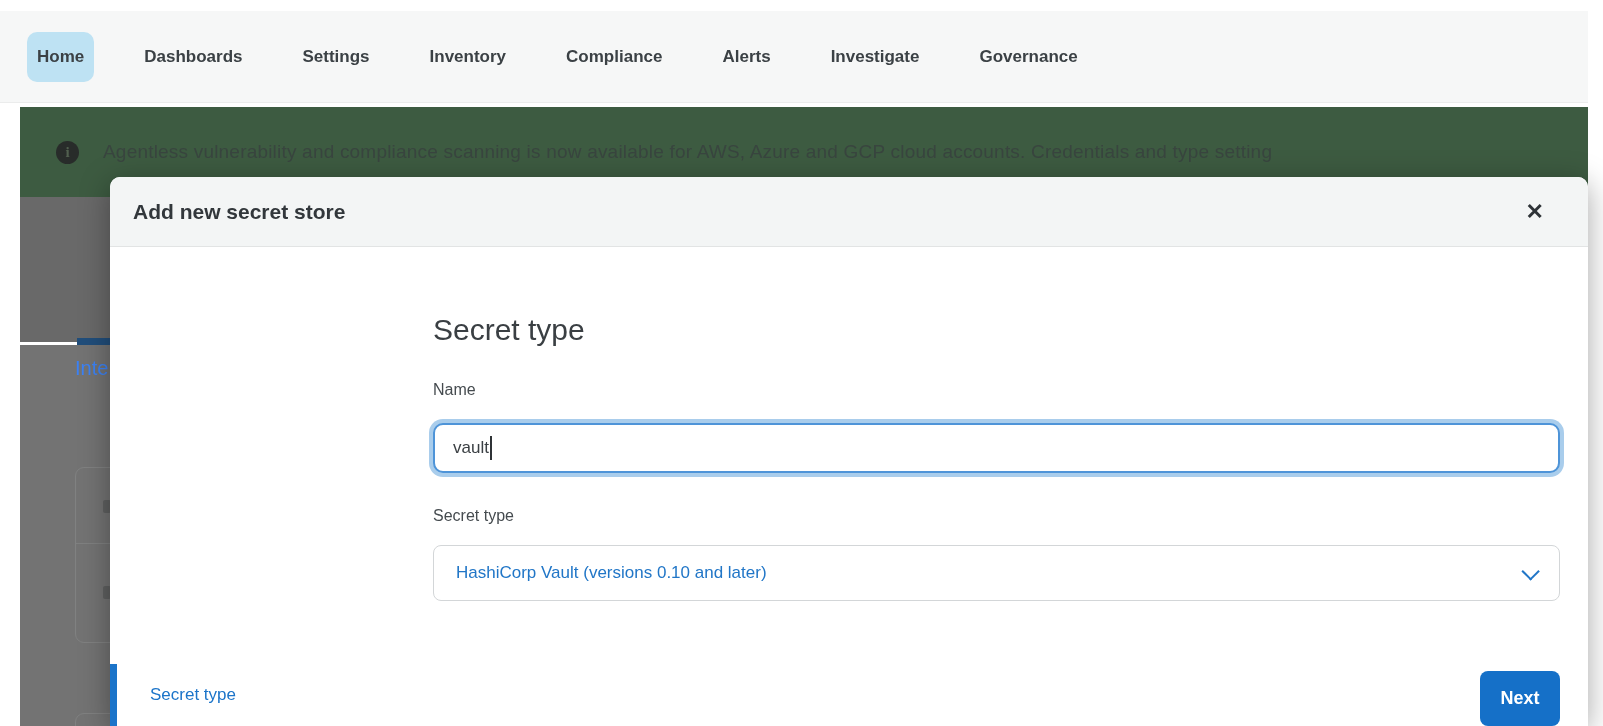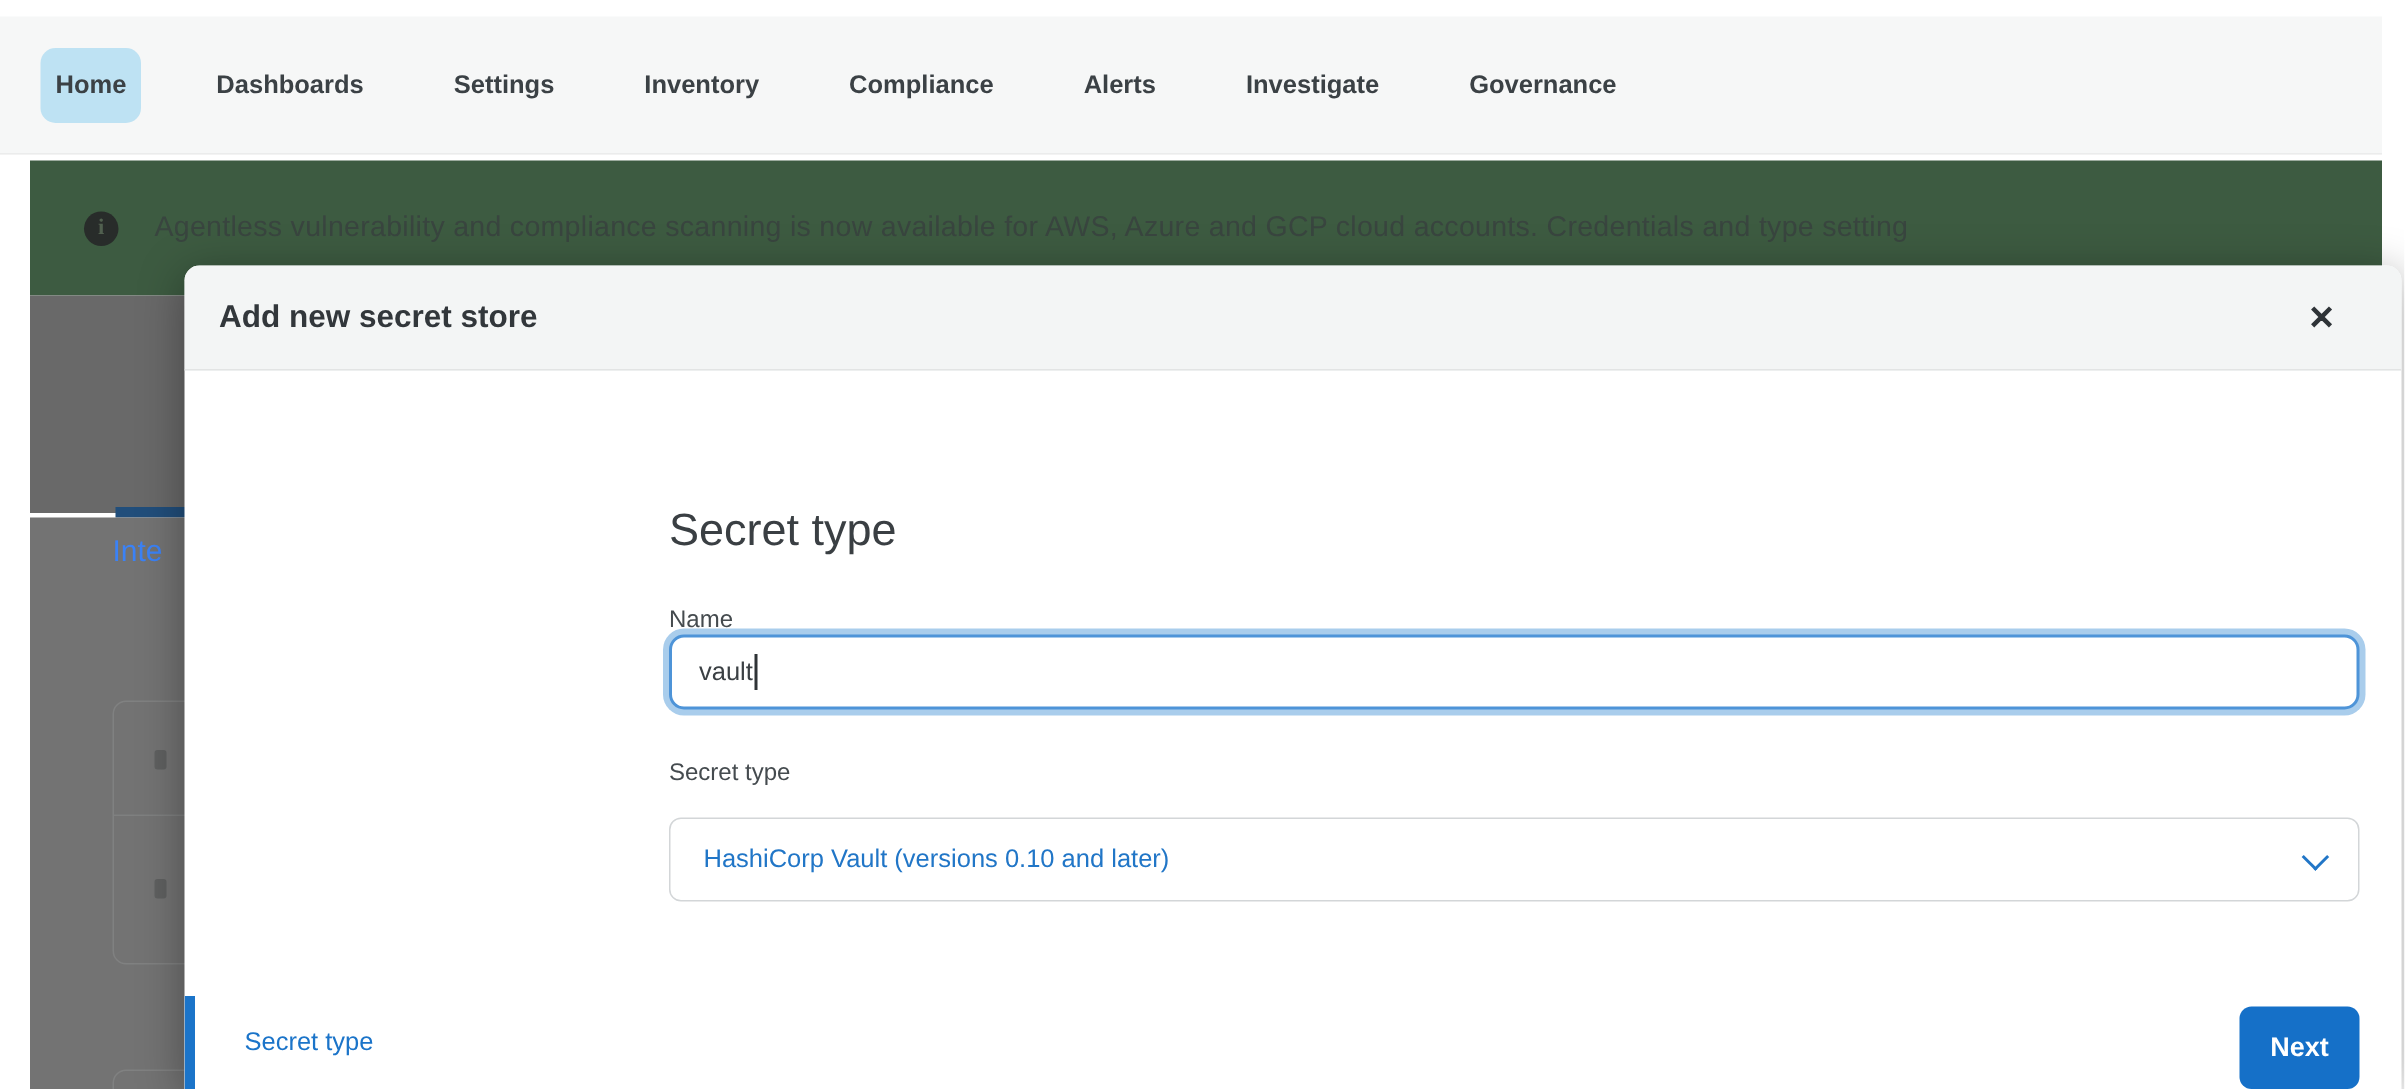--- a/index.html
+++ b/index.html
@@ -44,21 +44,21 @@
     border:1px solid #808181; border-radius:9px; }
   .bg-card1-divider { position:absolute; left:0; top:75px; width:100%; height:1px; background:#7f8080; }
   .bg-mark { position:absolute; width:8px; height:13px; border-radius:2px; background:#5f6060; }
   .bg-mark.m1 { left:103px; top:500px; }
   .bg-mark.m2 { left:103px; top:586px; }
   .bg-card2 { position:absolute; left:75px; top:713px; width:420px; height:60px;
     border:1px solid #808181; border-radius:9px; }
 
   
   .modal {
-    position:absolute; left:123px; top:177px; width:1478px; height:549px;
+    position:absolute; left:110px; top:177px; width:1478px; height:549px;
     background:#ffffff; border-radius:10px 10px 0 0;
     box-shadow:0 6px 30px rgba(0,0,0,0.35);
     display:flex; flex-direction:column; overflow:hidden;
   }
   .modal-header {
     height:70px; flex:0 0 70px; background:#f3f5f5; border-bottom:1px solid #e2e4e4;
     display:flex; align-items:center; justify-content:space-between;
     padding:0 44px 0 23px;
   }
   .modal-title { font-size:21px; font-weight:700; color:#32373b; }
@@ -72,21 +72,21 @@
     font-size:17px; color:#a5a8aa; cursor:pointer;
   }
   .side-tab.active {
     background:#ffffff; border-left:7px solid #1b74c9; padding-left:33px; color:#1b74c9;
   }
 
   .modal-content {
     flex:1; padding:36px 28px 0 28px; display:flex; flex-direction:column;
   }
   .content-heading { font-size:30px; font-weight:500; color:#3a3f43; margin-bottom:34px; }
-  .field-label { font-size:16px; color:#454b4f; }
+  .field-label { font-size:16px; color:#454b4f; margin-bottom:24px; }
   .field-label.second { margin-top:34px; margin-bottom:20px; }
 
   .text-input {
     height:50px; width:100%; background:#ffffff;
     border:2px solid #4e94d8; border-radius:10px;
     box-shadow:0 0 0 4px #a9cdec;
     display:flex; align-items:center; padding:0 18px;
     font-size:17px; color:#3b4044; cursor:text;
   }
   .caret { width:2px; height:24px; background:#2f3336; margin-left:1px; }

